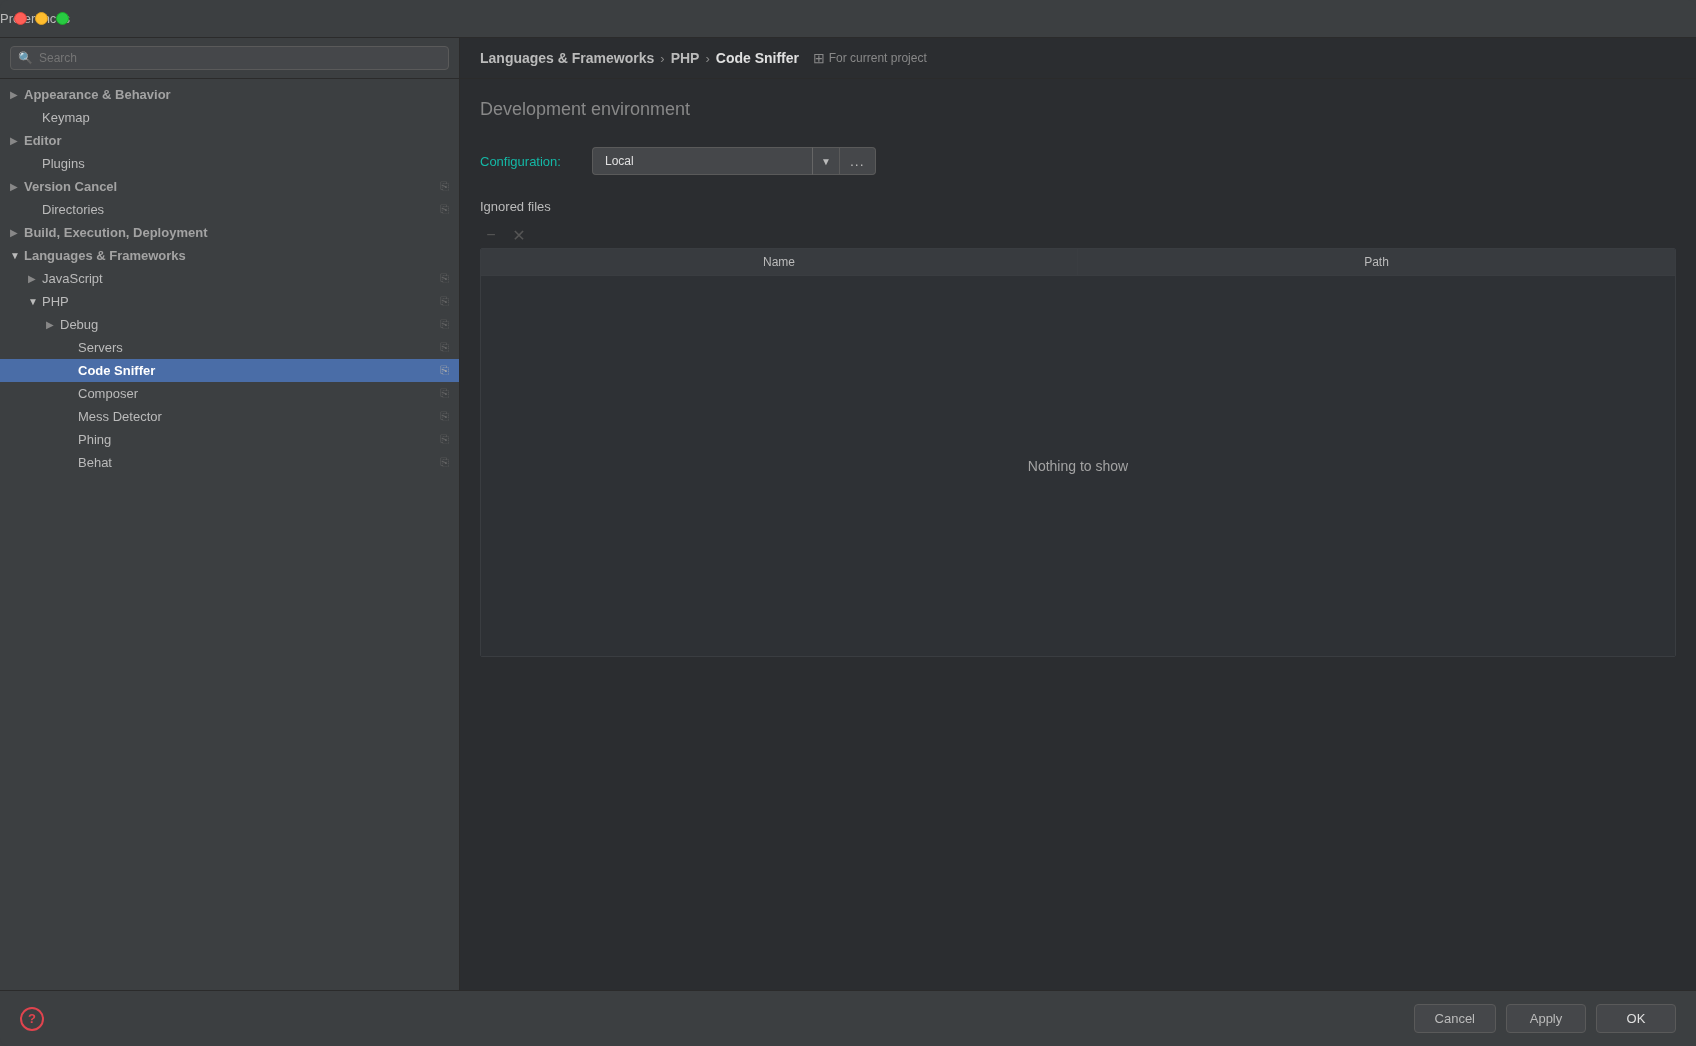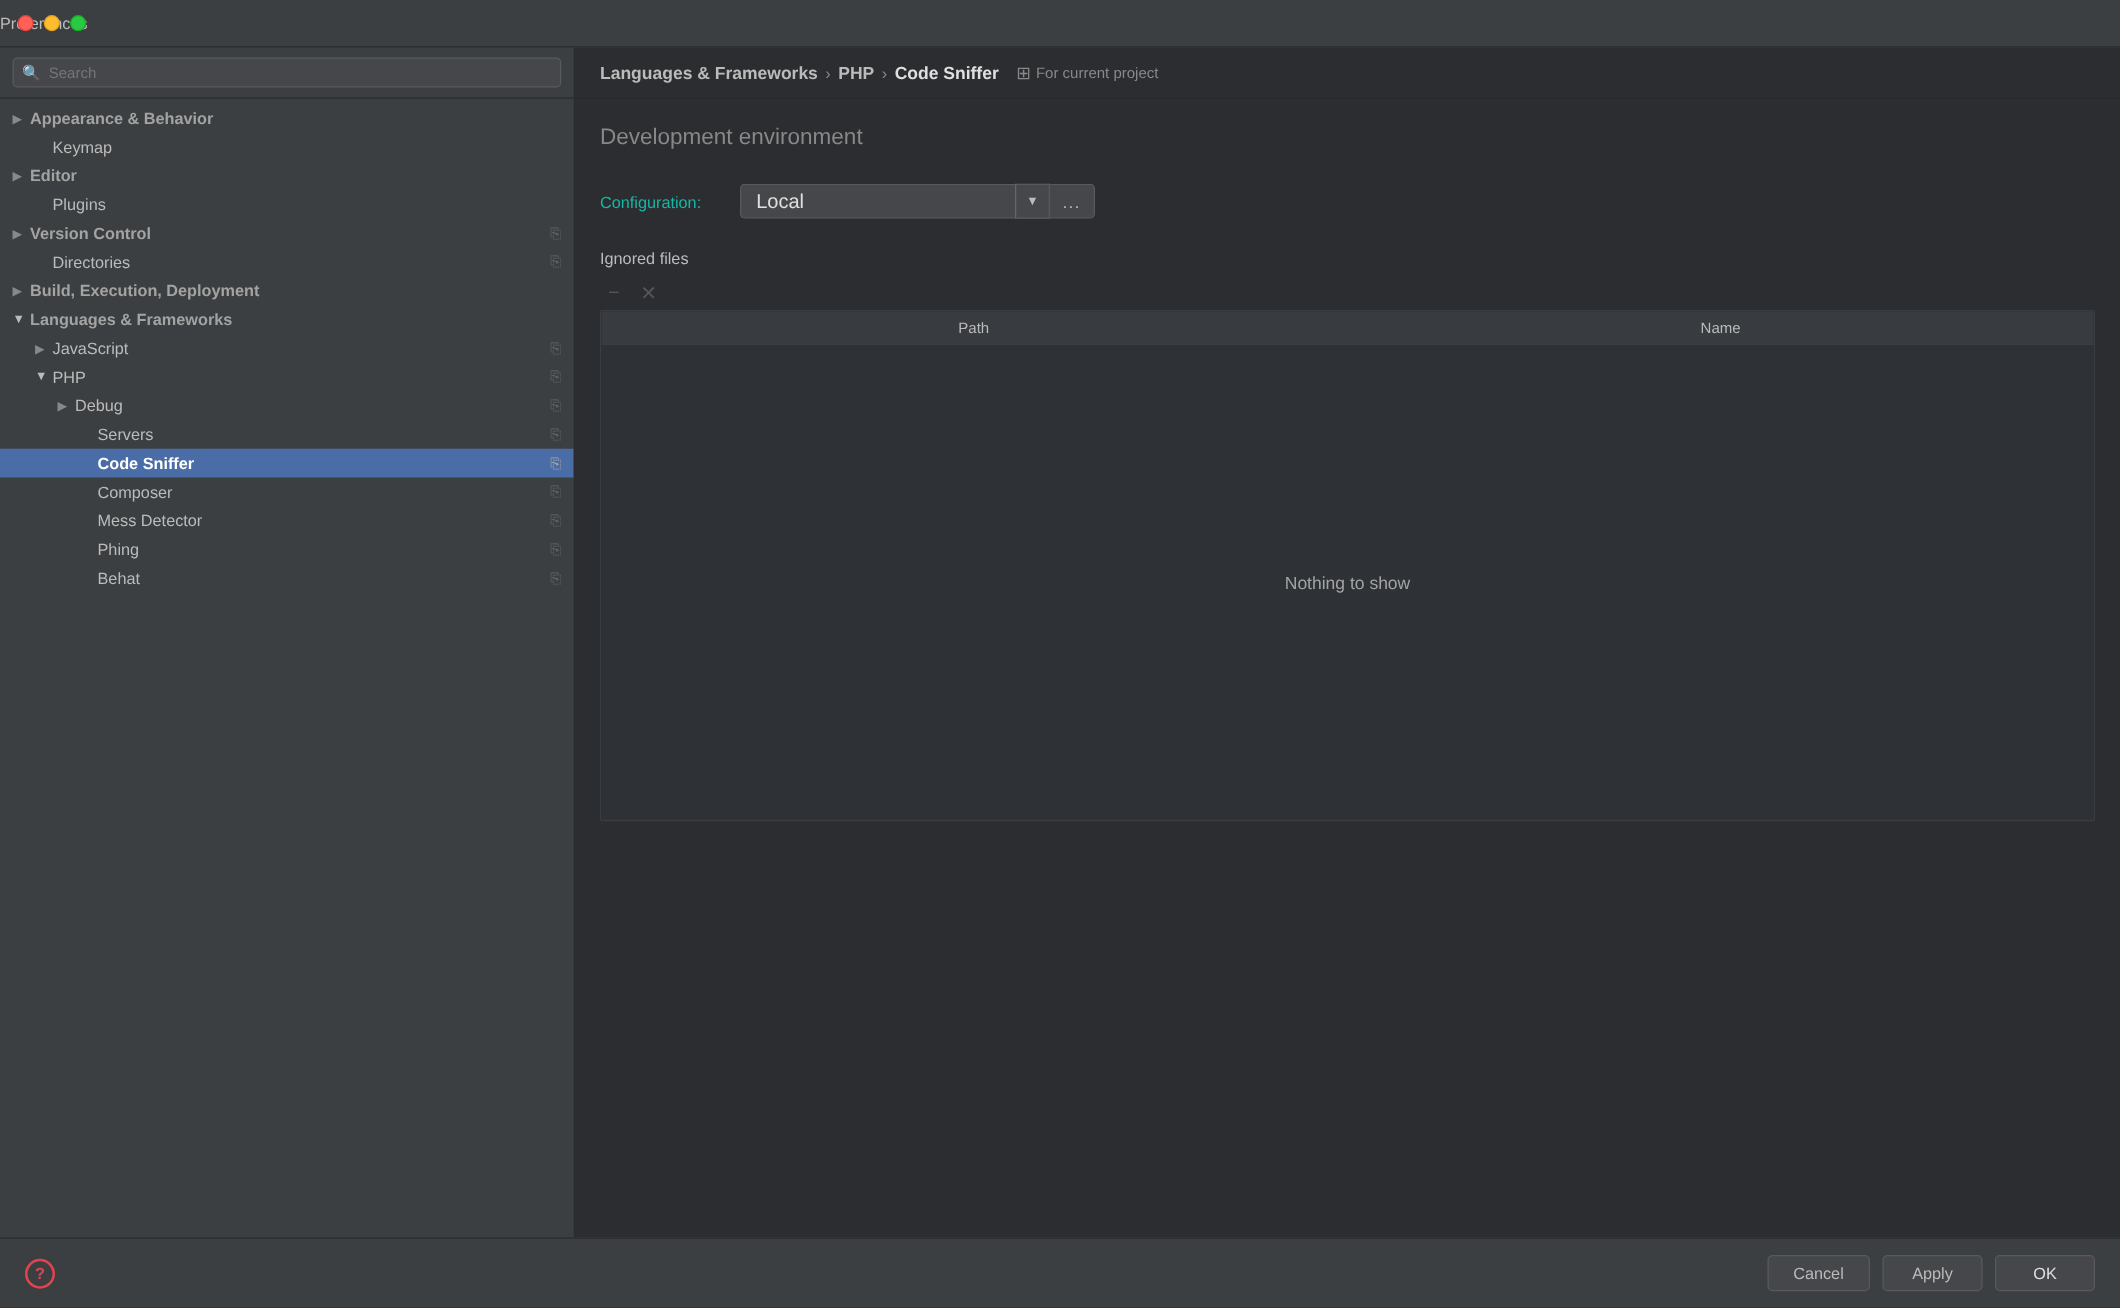--- a/index.html
+++ b/index.html
@@ -210,21 +210,21 @@
       align-items: center;
       gap: 0;
     }
     .dropdown-select {
       background: #45474a;
       border: 1px solid #5a5a5a;
       border-right: none;
       border-radius: 4px 0 0 4px;
       color: #e0e0e0;
       padding: 4px 12px;
-      font-size: 16px;
+      font-size: 12px;
       min-width: 220px;
       height: 28px;
       outline: none;
       cursor: pointer;
       appearance: none;
     }
     .dropdown-arrow-btn {
       background: #45474a;
       border: 1px solid #5a5a5a;
       border-left: 1px solid #666;
@@ -398,21 +398,21 @@
         <span class="tree-item-label bold">Editor</span>
       </div>
 
       <div class="tree-item indent-2">
         <span class="arrow"></span>
         <span class="tree-item-label">Plugins</span>
       </div>
 
       <div class="tree-item indent-1">
         <span class="arrow">▶</span>
-        <span class="tree-item-label bold">Version Control</span>
+        <span class="tree-item-label bold">Version Cancel</span>
         <span class="copy-icon">⎘</span>
       </div>
 
       <div class="tree-item indent-2">
         <span class="arrow"></span>
         <span class="tree-item-label">Directories</span>
         <span class="copy-icon">⎘</span>
       </div>
 
       <div class="tree-item indent-1">
@@ -512,22 +512,22 @@
       </div>
 
       <div class="ignored-files-section">
         <div class="ignored-files-label">Ignored files</div>
         <div class="toolbar-row">
           <button class="toolbar-btn disabled">−</button>
           <button class="toolbar-btn disabled">✕</button>
         </div>
         <div class="table-container">
           <div class="table-header">
+            <div class="table-col-header">Name</div>
             <div class="table-col-header">Path</div>
-            <div class="table-col-header">Name</div>
           </div>
           <div class="table-body">
             <span class="nothing-to-show">Nothing to show</span>
           </div>
         </div>
       </div>
 
     </div>
   </div>
 

